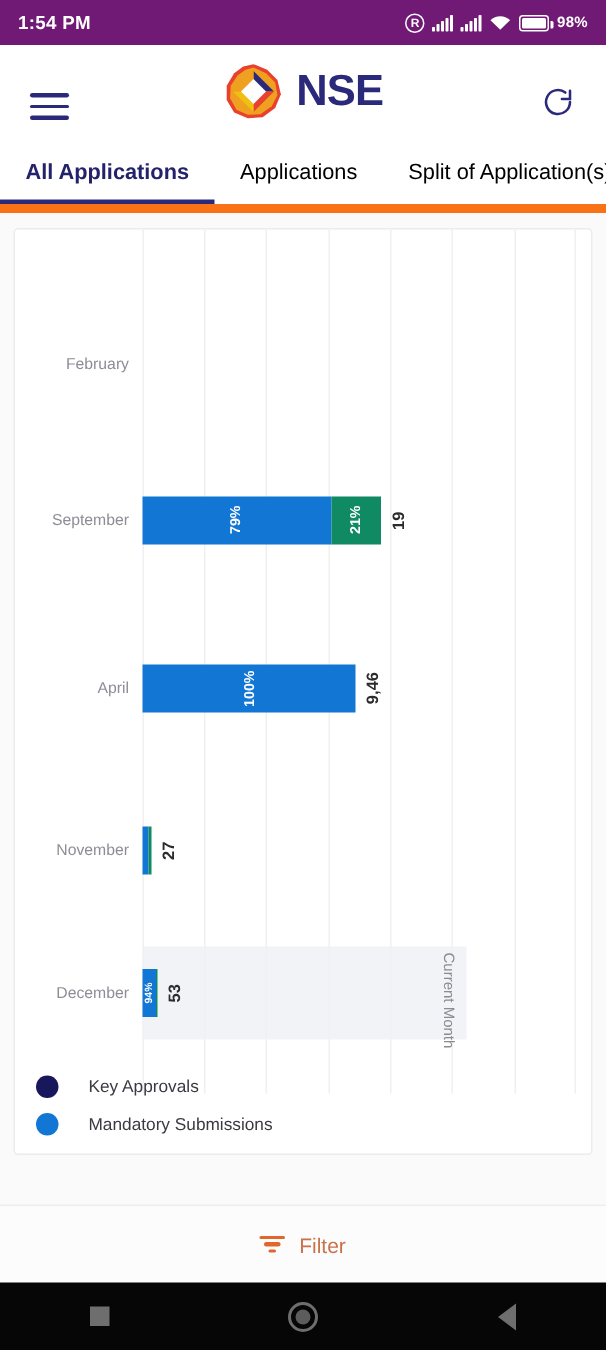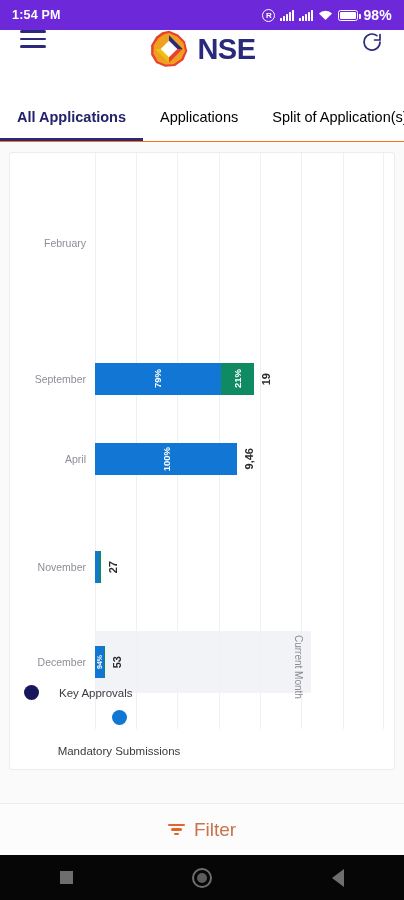--- a/index.html
+++ b/index.html
@@ -6,54 +6,54 @@
   html, body {
     width: 404px; height: 900px;
     font-family: "Liberation Sans", sans-serif;
     background: #ffffff;
     overflow: hidden;
   }
   .phone { position: relative; width: 404px; height: 900px; background:#fff; display:flex; flex-direction:column; }
 
   
   .statusbar {
-    height: 30px; background: #6d28d9; color: #fff;
+    height: 30px; background: #701a75; color: #fff;
     display: flex; align-items: center; justify-content: space-between;
     padding: 0 12px; font-size: 12.5px; font-weight: 700;
     letter-spacing: .2px; flex: none;
   }
   .status-right { display: flex; align-items: center; gap: 5px; }
   .sb-ico { display:inline-flex; align-items:flex-end; height:12px; }
   .bars { display:flex; align-items:flex-end; gap:1px; height:11px; }
   .bars i { display:block; width:2px; background:#fff; border-radius:.5px; }
   .bars i:nth-child(1){height:3px;} .bars i:nth-child(2){height:5px;}
   .bars i:nth-child(3){height:7px;} .bars i:nth-child(4){height:9px;}
   .bars i:nth-child(5){height:11px;}
   .battery { width:20px; height:11px; border:1.5px solid #fff; border-radius:2.5px; position:relative; }
   .battery::after{content:"";position:absolute;right:-3.5px;top:3px;width:2px;height:5px;background:#fff;border-radius:0 1px 1px 0;}
   .battery i{position:absolute;left:1px;top:1px;bottom:1px;width:88%;background:#fff;border-radius:1px;}
-  .pct { font-size: 14px; font-weight: 700; }
+  .pct { font-size: 10px; font-weight: 700; }
   .roam { width:13px;height:13px;border:1.4px solid #fff;border-radius:50%;font-size:8px;line-height:11px;text-align:center;font-weight:700;}
 
   
   .appbar {
-    height: 66px; background:#fff; display:flex; align-items:flex-start;
-    justify-content:space-between; padding: 0 20px; flex:none;
+    height: 66px; background:#fff; display:flex; align-items:flex-end;
+    justify-content:space-between; padding: 16px 20px; flex:none;
   }
   .hamburger { width:26px; height:18px; display:flex; flex-direction:column; justify-content:space-between; cursor:pointer; }
   .hamburger span { display:block; height:2.6px; background:#2b2a7a; border-radius:2px; }
   .brand { display:flex; align-items:center; gap:9px; }
   .brand-mark { width:38px; height:38px; position:relative; }
   .brand-text { font-size:29px; font-weight:800; color:#2b2a7a; letter-spacing:-.5px; }
   .refresh { width:24px; height:24px; cursor:pointer; }
 
   
   .tabs {
     display:flex; align-items:stretch; background:#fff; flex:none;
-    border-bottom:1px solid #f97316; height:46px; overflow:hidden;
+    border-bottom:6px solid #f97316; height:46px; overflow:hidden;
   }
   .tab {
     display:flex; align-items:center; white-space:nowrap;
     padding: 0 17px; font-size:14.5px; color:#000000; cursor:pointer;
     border-bottom:3px solid transparent; font-weight:400;
   }
   .tab.active { color:#23226b; font-weight:700; border-bottom-color:#2b2a7a; }
 
   
   .content { flex:1; background:#fafafa; padding:10px 9px 0; overflow:hidden; }
@@ -90,31 +90,31 @@
     transform: rotate(180deg); white-space:nowrap; align-self:center;
   }
 
   
   .legend {
     position:absolute; left:14px; right:10px; bottom:12px;
     display:flex; flex-wrap:wrap; row-gap:10px;
   }
   .lg { display:flex; align-items:center; gap:20px; font-size:11.5px; color:#3a3a42; }
   .lg:nth-child(1){ width:180px; }
-  .lg:nth-child(2){ width:190px;flex-direction:column; }
+  .lg:nth-child(2){ width:190px; }
   .lg:nth-child(3){ width:100%; }
   .dot { width:15px; height:15px; border-radius:50%; flex:none; }
 
   
   .filterbar {
     height:52px; background:#fcfcfc; border-top:1px solid #ededed;
     display:flex; align-items:center; justify-content:center; gap:9px;
     flex:none; cursor:pointer;
   }
-  .filter-label { font-size:19px; color:#c8734a;text-align:center; }
+  .filter-label { font-size:14px; color:#c8734a;text-align:center; }
   .funnel { display:flex; flex-direction:column; align-items:center; gap:2px; }
   .funnel i { display:block; background:#e0662b; height:2.4px; border-radius:2px; }
   .funnel i:nth-child(1){ width:17px; }
   .funnel i:nth-child(2){ width:11px; }
   .funnel i:nth-child(3){ width:5px; }
 
   
   .navbar {
     height:45px; background:#060606; display:flex; align-items:center;
     justify-content:space-around; flex:none;
@@ -210,21 +210,21 @@
       </div>
 
       <div class="bandhi" style="left:85px; width:216px; top:478px; height:62px;"></div>
       <div class="band-label" style="left:283px; top:482px;">Current Month</div>
 
       <div class="row" style="top:74px;">
         <div class="cat">February</div>
         <div class="bar" style="width:0;"></div>
       </div>
 
-      <div class="row" style="top:178px;margin-top:32px;">
+      <div class="row" style="top:178px;">
         <div class="cat">September</div>
         <div class="bar" style="width:159px;">
           <div class="seg" style="width:79%;background:#1277d4;">
             <span>79%</span>
           </div>
           <div class="seg" style="width:21%;background:#0f8a63;">
             <span>21%</span>
           </div>
         </div>
         <div class="total">19</div>

